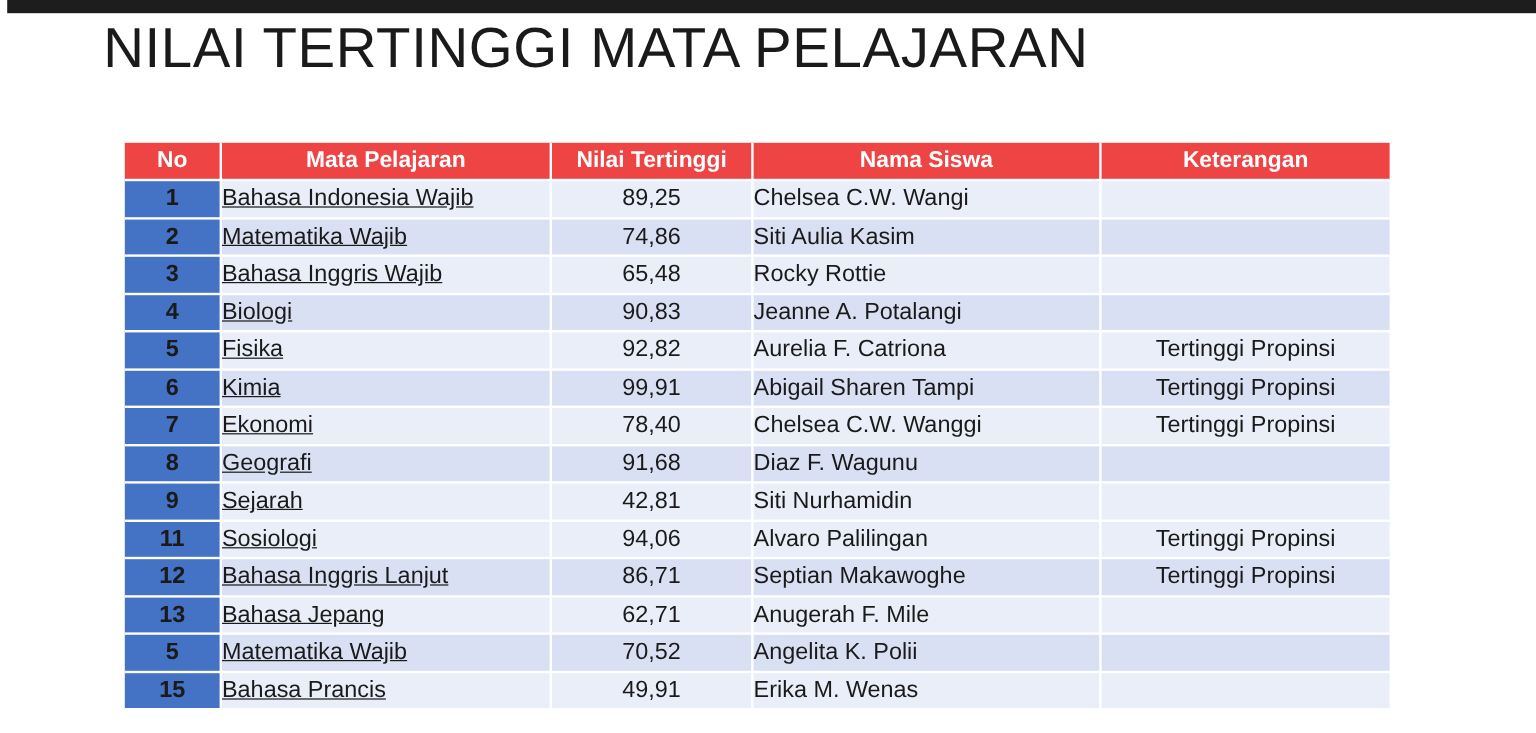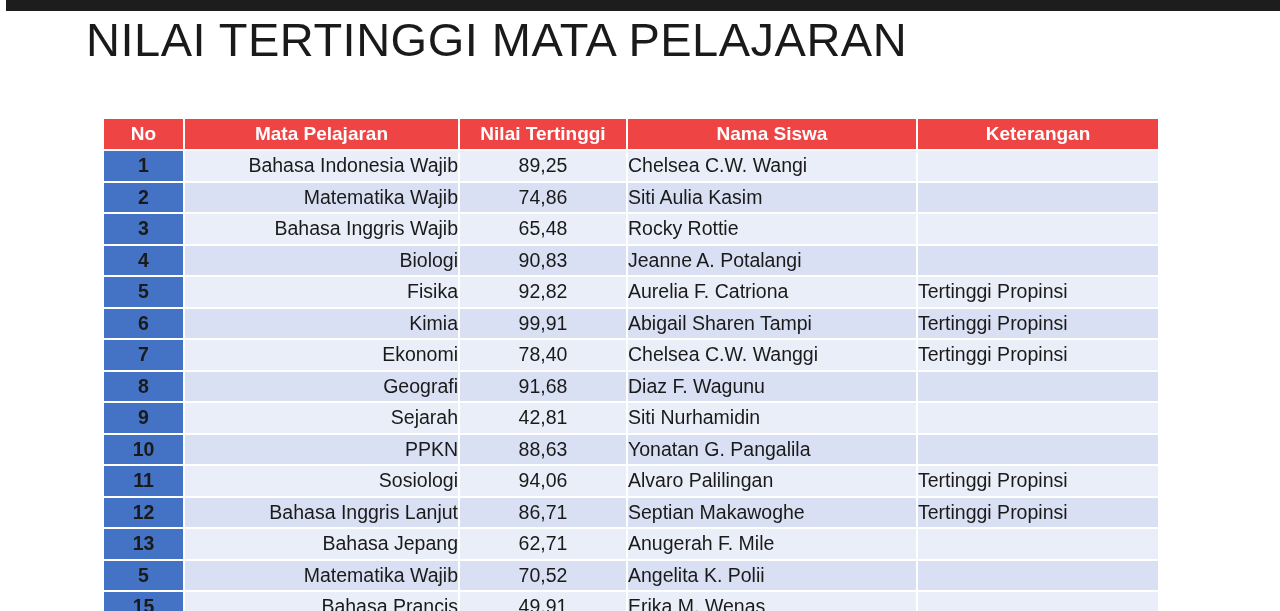--- a/index.html
+++ b/index.html
@@ -88,24 +88,24 @@
   }
   table.grades td:last-child { border-right: none; }
 
   td.cell-no {
     background: #4472c4;
     color: #ffffff;
     font-weight: bold;
     text-align: center;
     font-size: 19px;
   }
-  td.cell-subject { padding-left: 12px; text-align: right; }
+  td.cell-subject { padding-left: 12px; text-align: left; text-decoration: underline; }
   td.cell-score   { text-align: center; margin-left: 32px; }
   td.cell-name    { padding-left: 12px; text-align: left; }
-  td.cell-note    { padding-left: 14px; text-align: left; }
+  td.cell-note    { padding-left: 14px; text-align: center; }
 
   tr.band-a td.cell-subject,
   tr.band-a td.cell-score,
   tr.band-a td.cell-name,
   tr.band-a td.cell-note { background: #eaeef8; }
 
   tr.band-b td.cell-subject,
   tr.band-b td.cell-score,
   tr.band-b td.cell-name,
   tr.band-b td.cell-note { background: #d9e0f3; }
@@ -195,27 +195,20 @@
             <td class="cell-name">Diaz F. Wagunu</td>
             <td class="cell-note"></td>
           </tr>
           <tr class="band-a">
             <td class="cell-no">9</td>
             <td class="cell-subject">Sejarah</td>
             <td class="cell-score">42,81</td>
             <td class="cell-name">Siti Nurhamidin</td>
             <td class="cell-note"></td>
           </tr>
-          <tr class="band-b">
-            <td class="cell-no">10</td>
-            <td class="cell-subject">PPKN</td>
-            <td class="cell-score">88,63</td>
-            <td class="cell-name">Yonatan G. Pangalila</td>
-            <td class="cell-note"></td>
-          </tr>
           <tr class="band-a">
             <td class="cell-no">11</td>
             <td class="cell-subject">Sosiologi</td>
             <td class="cell-score">94,06</td>
             <td class="cell-name">Alvaro Palilingan</td>
             <td class="cell-note">Tertinggi Propinsi</td>
           </tr>
           <tr class="band-b">
             <td class="cell-no">12</td>
             <td class="cell-subject">Bahasa Inggris Lanjut</td>

